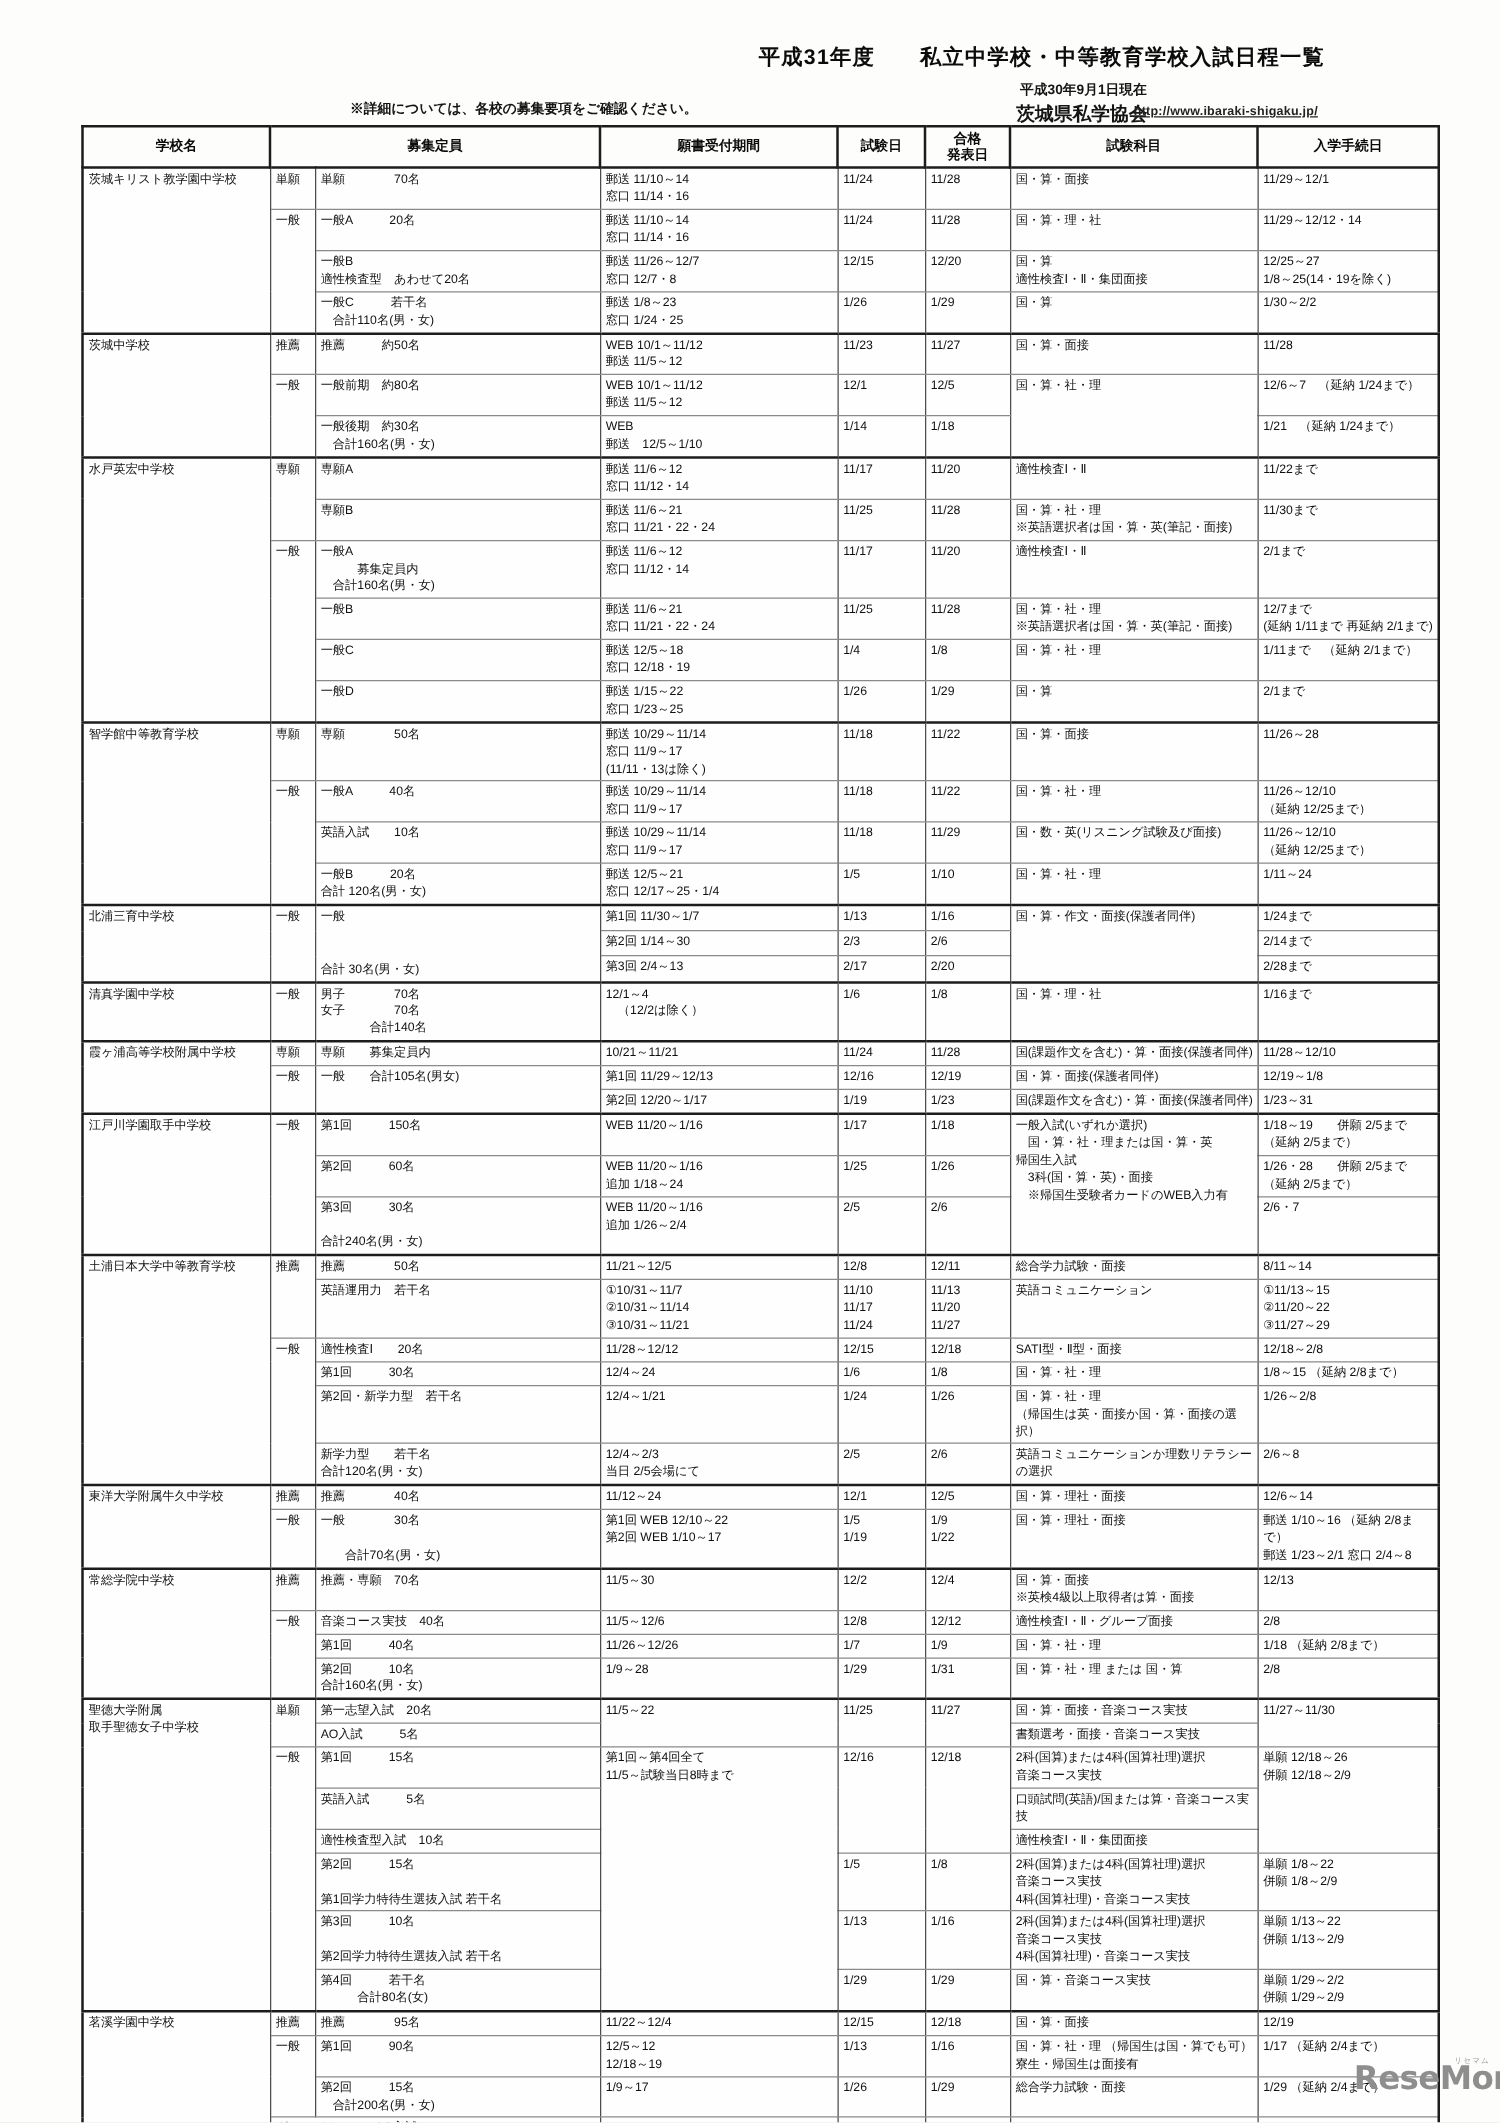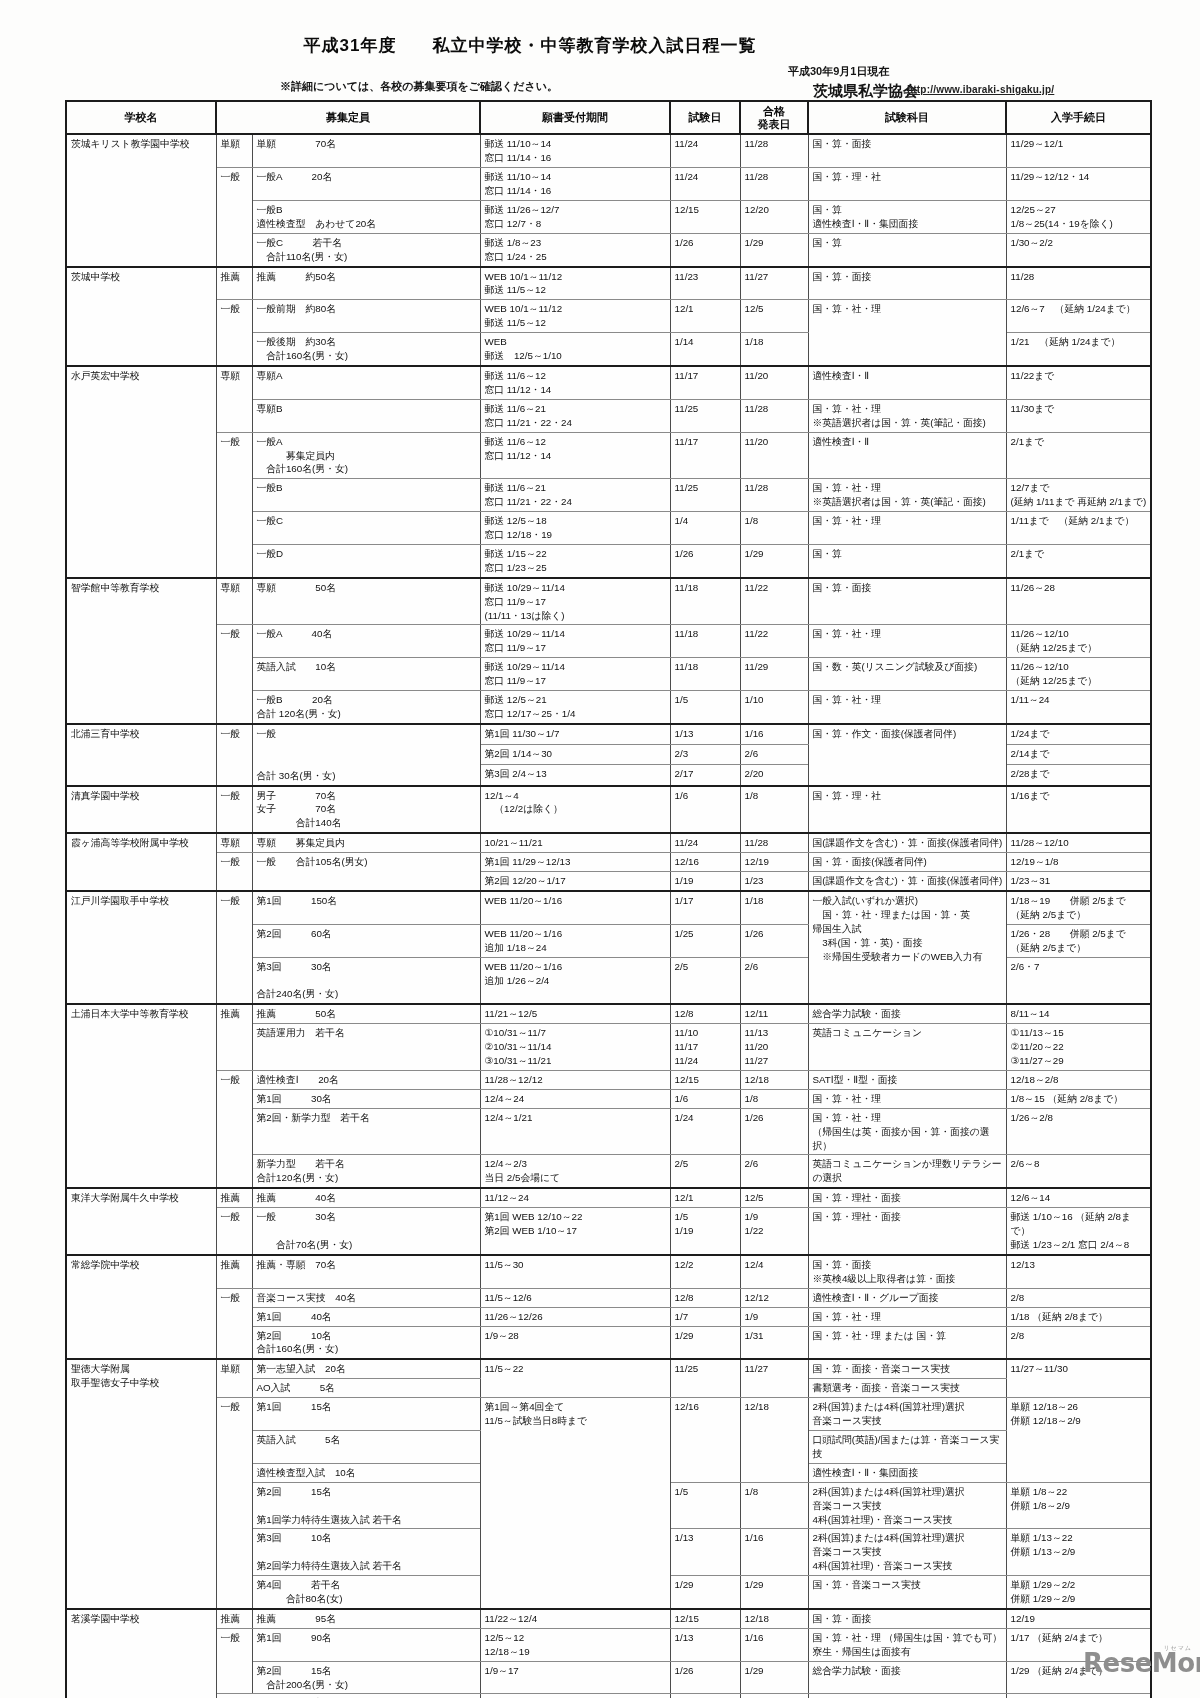--- a/index.html
+++ b/index.html
@@ -5,28 +5,28 @@
   html,body{margin:0;padding:0;background:#e8e8e8;}
   .page{
     position:relative;width:1200px;height:1698px;margin:0 auto;
     background:#fdfdfc;
     font-family:"Liberation Sans", sans-serif;
     color:#111;
     overflow:hidden;
   }
   .doc-title{
     position:absolute;top:34px;left:0;width:1060px;
-    text-align:center;font-size:17px;font-weight:bold;letter-spacing:1px;color:#0b0b0b;
+    text-align:right;font-size:17px;font-weight:bold;letter-spacing:1px;color:#0b0b0b;
   }
   .doc-note{
     position:absolute;top:79px;left:280px;
     font-size:11px;font-weight:bold;color:#151515;
   }
   .doc-asof{
-    position:absolute;top:64px;left:788px;
+    position:absolute;top:64px;left:816px;
     font-size:11px;font-weight:bold;color:#151515;
   }
   .doc-org{
     position:absolute;top:82px;left:813px;
     font-size:15px;font-weight:bold;color:#151515;
   }
   .doc-url{
     position:absolute;top:84px;left:907px;
     font-size:10px;font-weight:bold;color:#222;
     text-decoration:underline;letter-spacing:0.2px;

